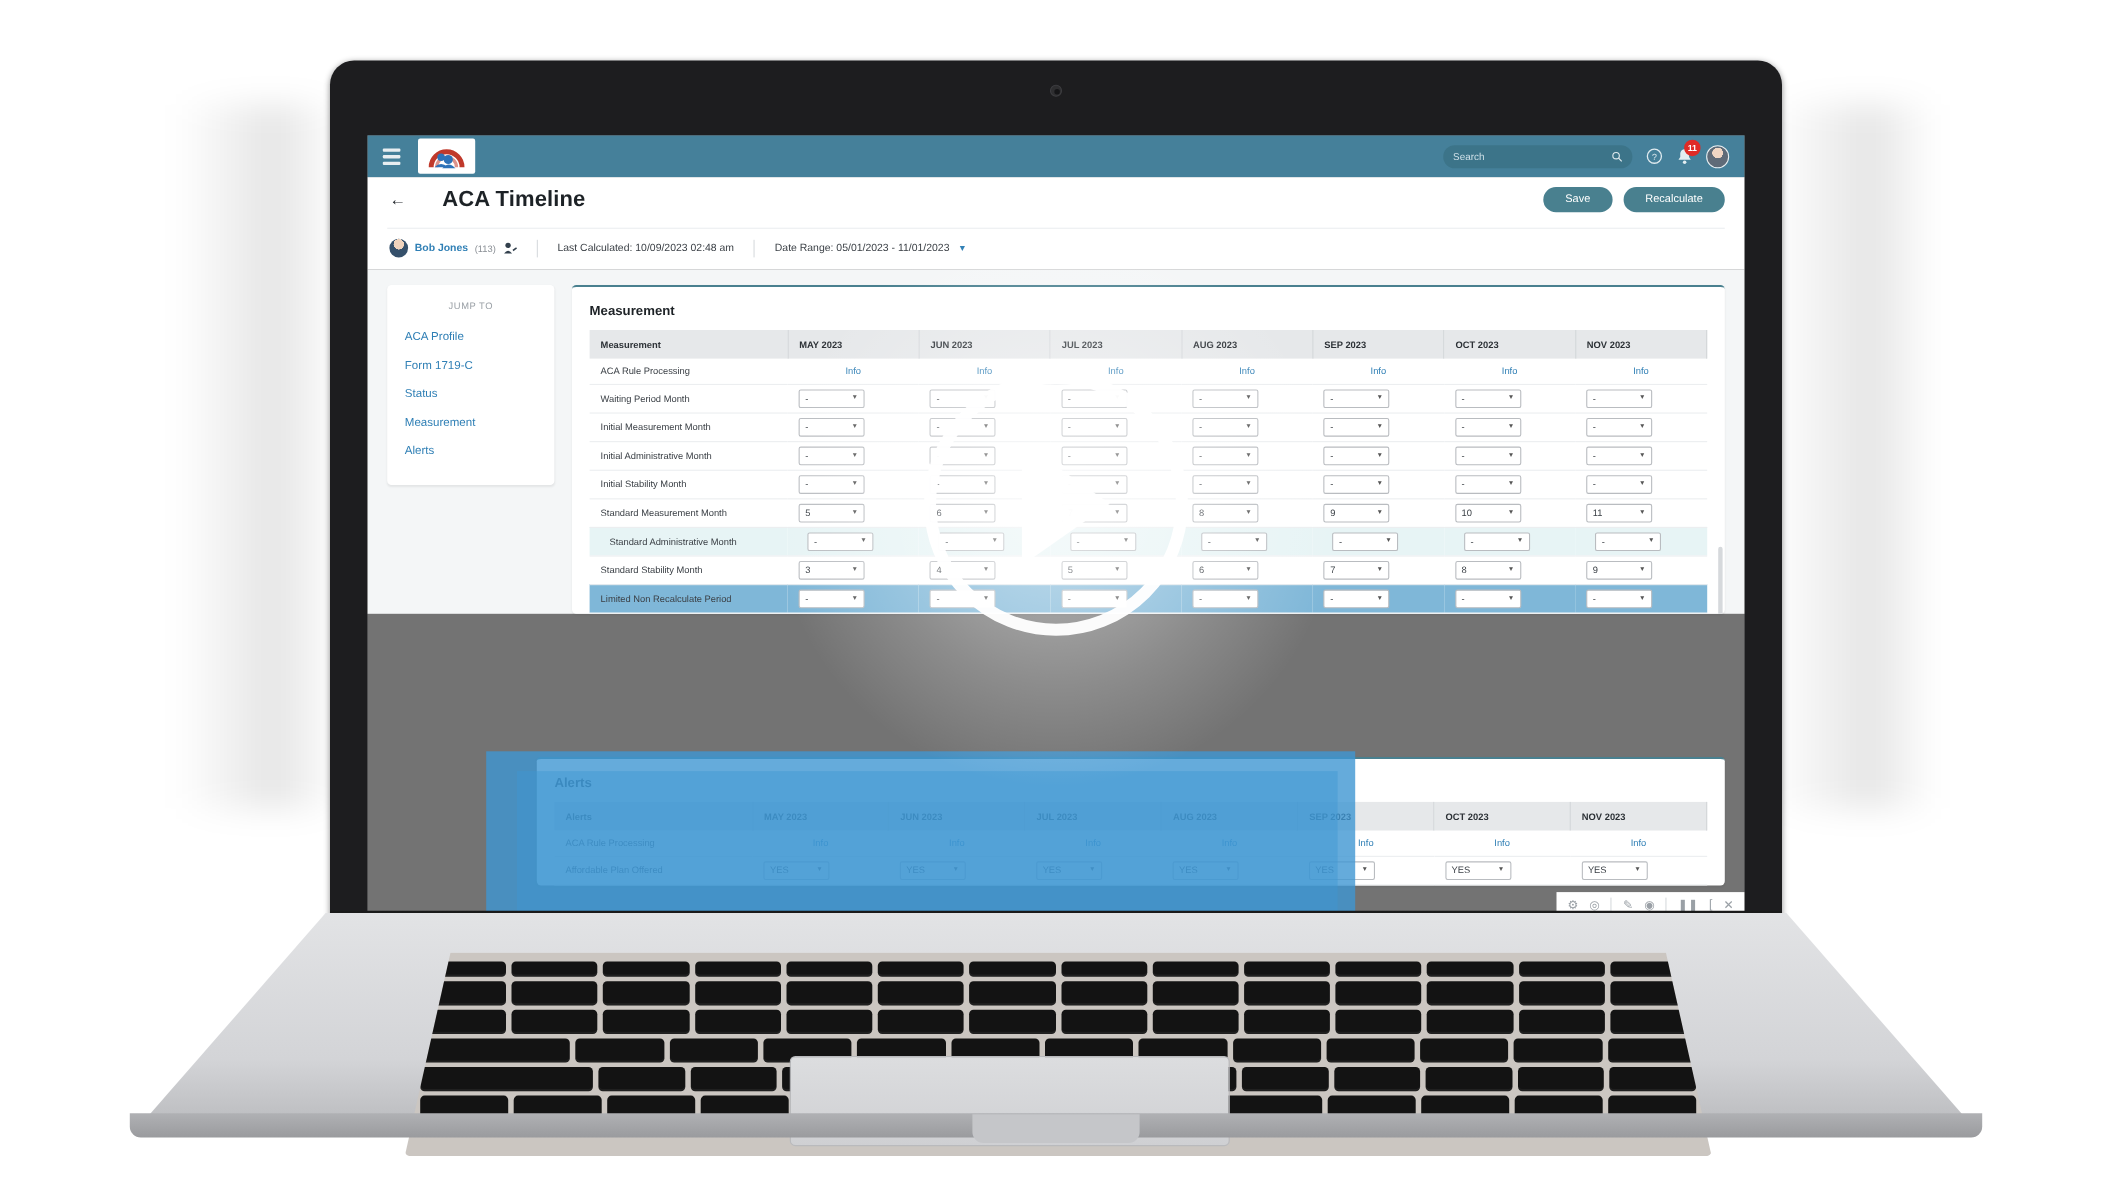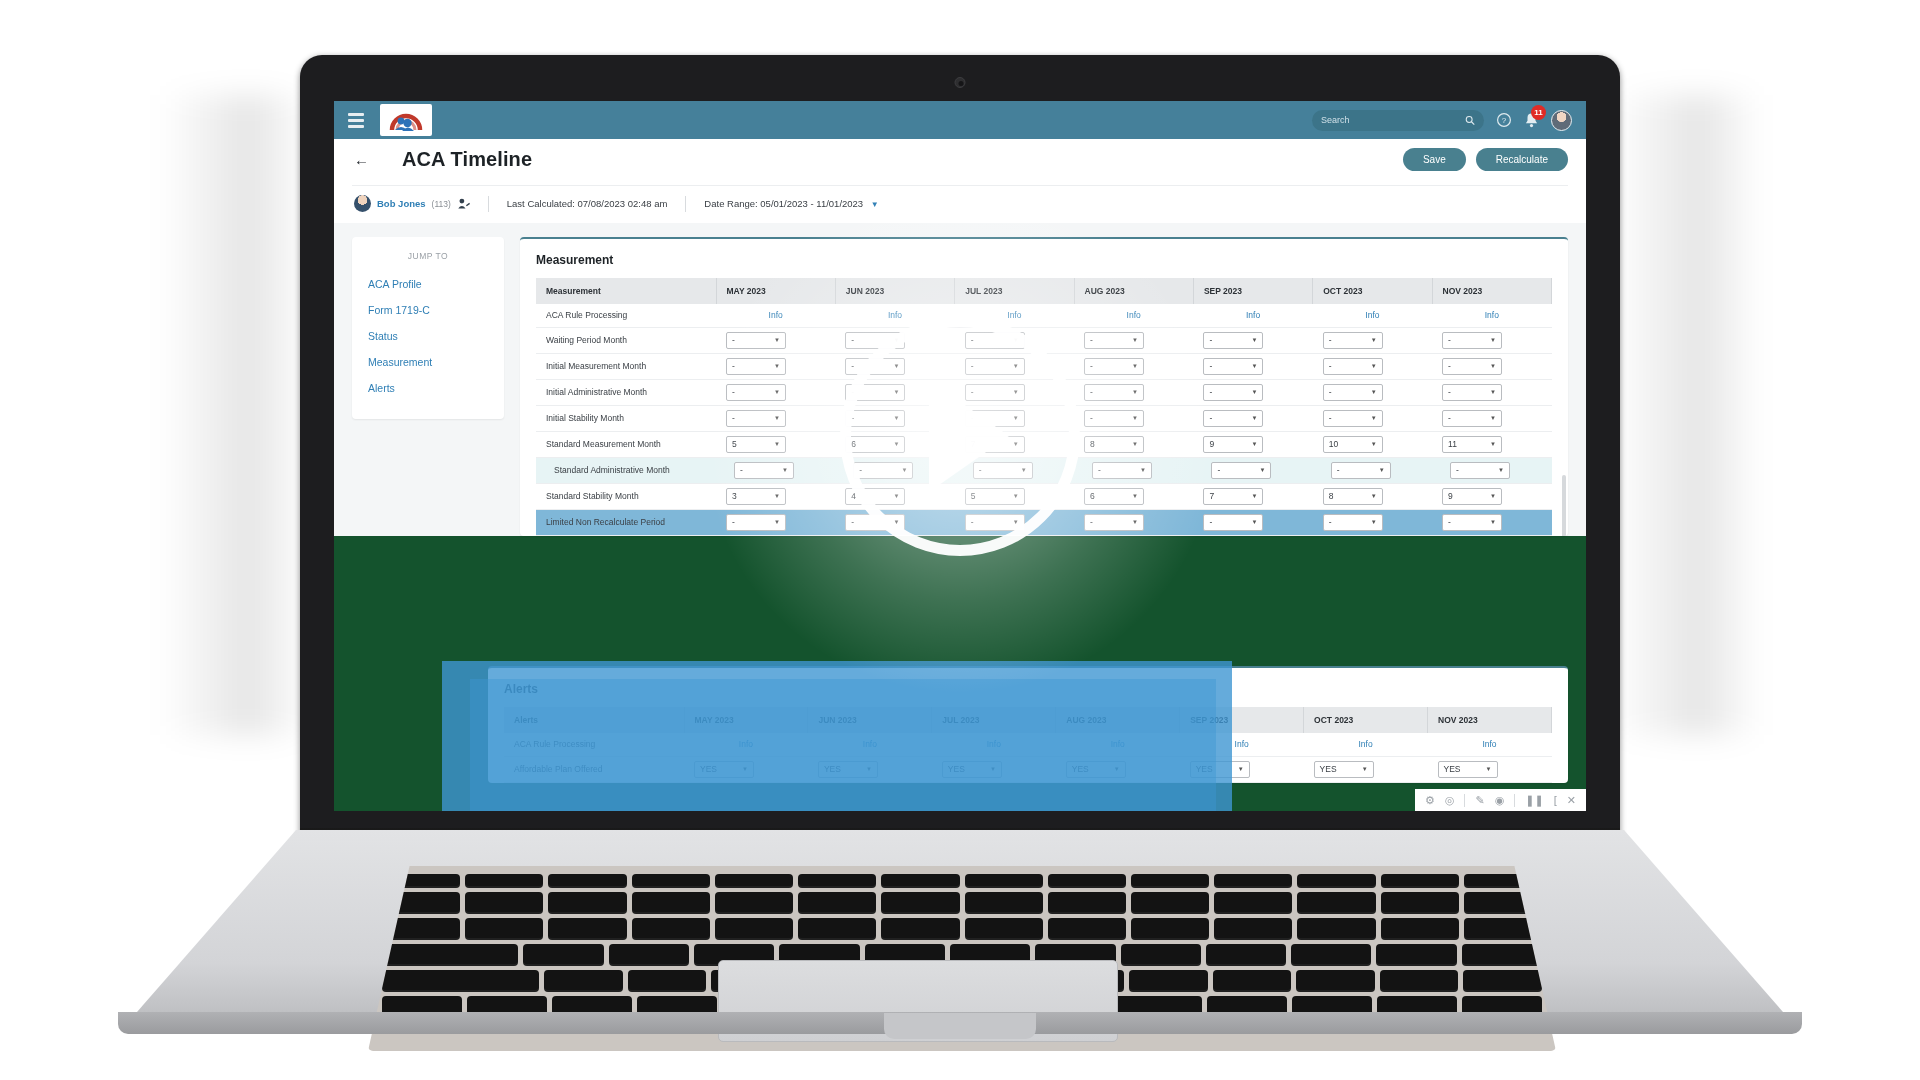--- a/index.html
+++ b/index.html
@@ -31,22 +31,22 @@
     position:absolute; left:50%; top:22px; transform:translateX(-50%);
     width:11px; height:11px; border-radius:50%;
     background:#2e2e30; border:1px solid #3d3d40;
   }
   .camera::after{
     content:''; position:absolute; left:3px; top:3px; width:5px; height:5px;
     border-radius:50%; background:#151517;
   }
 
   .screen {
-    position:absolute; left:34px; top:46px; width:1252px; height:710px;
-    background:#14532d; overflow:hidden;
+    position:absolute; left:34px; top:68px; width:1252px; height:710px;
+    background:#737373; overflow:hidden;
   }
 
   .base {
     position:absolute; left:130px; top:830px; width:1660px; height:190px;
     background: linear-gradient(180deg,#e2e3e5 0%, #d3d4d7 70%, #bcbdc0 100%);
     border-radius: 0 0 18px 18px;
     clip-path: polygon(10% 0%, 90% 0%, 100% 100%, 0% 100%);
   }
   .base-hinge {
     position:absolute; left:300px; top:828px; width:1320px; height:26px;
@@ -310,21 +310,21 @@
             <div class="person-av"></div>
             <span class="person-name">Bob Jones</span>
             <span class="person-id">(113)</span>
             <svg width="13" height="13" viewBox="0 0 16 16">
               <circle cx="6" cy="5" r="3" fill="#33404d"></circle>
               <path d="M1.5 14 q4.5 -6 9 0 z" fill="#33404d"></path>
               <path d="M11 10 l4 -3 l1 1.5 l-4 3 z" fill="#33404d"></path>
             </svg>
           </div>
           <div class="vdiv"></div>
-          <div class="infoseg">Last Calculated: 07/08/2023 02:48 am</div>
+          <div class="infoseg">Last Calculated: 10/09/2023 02:48 am</div>
           <div class="vdiv"></div>
           <div class="infoseg">
             <span>Date Range: 05/01/2023 - 11/01/2023</span>
             <span class="caret">▼</span>
           </div>
         </div>
       </div>
 
       <div class="content">
 

